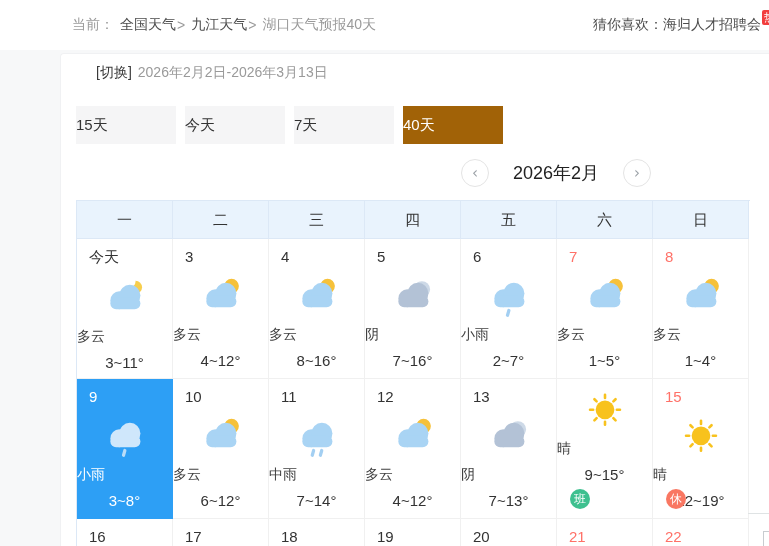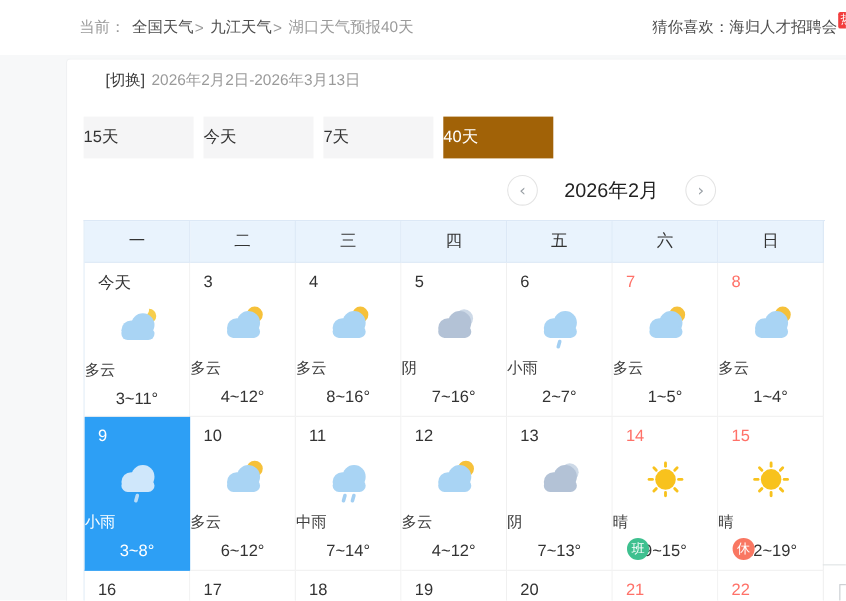--- a/index.html
+++ b/index.html
@@ -263,21 +263,20 @@
         <div class="icon"><svg viewBox="0 0 64 64" width="52" height="52" aria-hidden="true">
             <circle cx="43" cy="25" r="10" fill="#cdd9e7"></circle>
             <circle cx="25" cy="36" r="11" fill="#b3c2d6"></circle>
             <circle cx="38" cy="30" r="13" fill="#b3c2d6"></circle>
             <rect x="14" y="33" width="37" height="14" rx="7" fill="#b3c2d6"></rect>
           </svg></div>
         <div class="cond">阴</div>
         <div class="temp">7~13°</div>
       </div>
       <div class="cell weekend">
-        <div class="date">14</div>
         <div class="icon"><svg viewBox="0 0 64 64" width="52" height="52" aria-hidden="true">
             <rect x="30.4" y="13" width="3.2" height="7" rx="1.6" fill="#f8c21d" transform="rotate(0 32 33)"></rect>
             <rect x="30.4" y="13" width="3.2" height="7" rx="1.6" fill="#f8c21d" transform="rotate(45 32 33)"></rect>
             <rect x="30.4" y="13" width="3.2" height="7" rx="1.6" fill="#f8c21d" transform="rotate(90 32 33)"></rect>
             <rect x="30.4" y="13" width="3.2" height="7" rx="1.6" fill="#f8c21d" transform="rotate(135 32 33)"></rect>
             <rect x="30.4" y="13" width="3.2" height="7" rx="1.6" fill="#f8c21d" transform="rotate(180 32 33)"></rect>
             <rect x="30.4" y="13" width="3.2" height="7" rx="1.6" fill="#f8c21d" transform="rotate(225 32 33)"></rect>
             <rect x="30.4" y="13" width="3.2" height="7" rx="1.6" fill="#f8c21d" transform="rotate(270 32 33)"></rect>
             <rect x="30.4" y="13" width="3.2" height="7" rx="1.6" fill="#f8c21d" transform="rotate(315 32 33)"></rect>
             <circle cx="32" cy="33" r="11.5" fill="#f8c21d"></circle>

